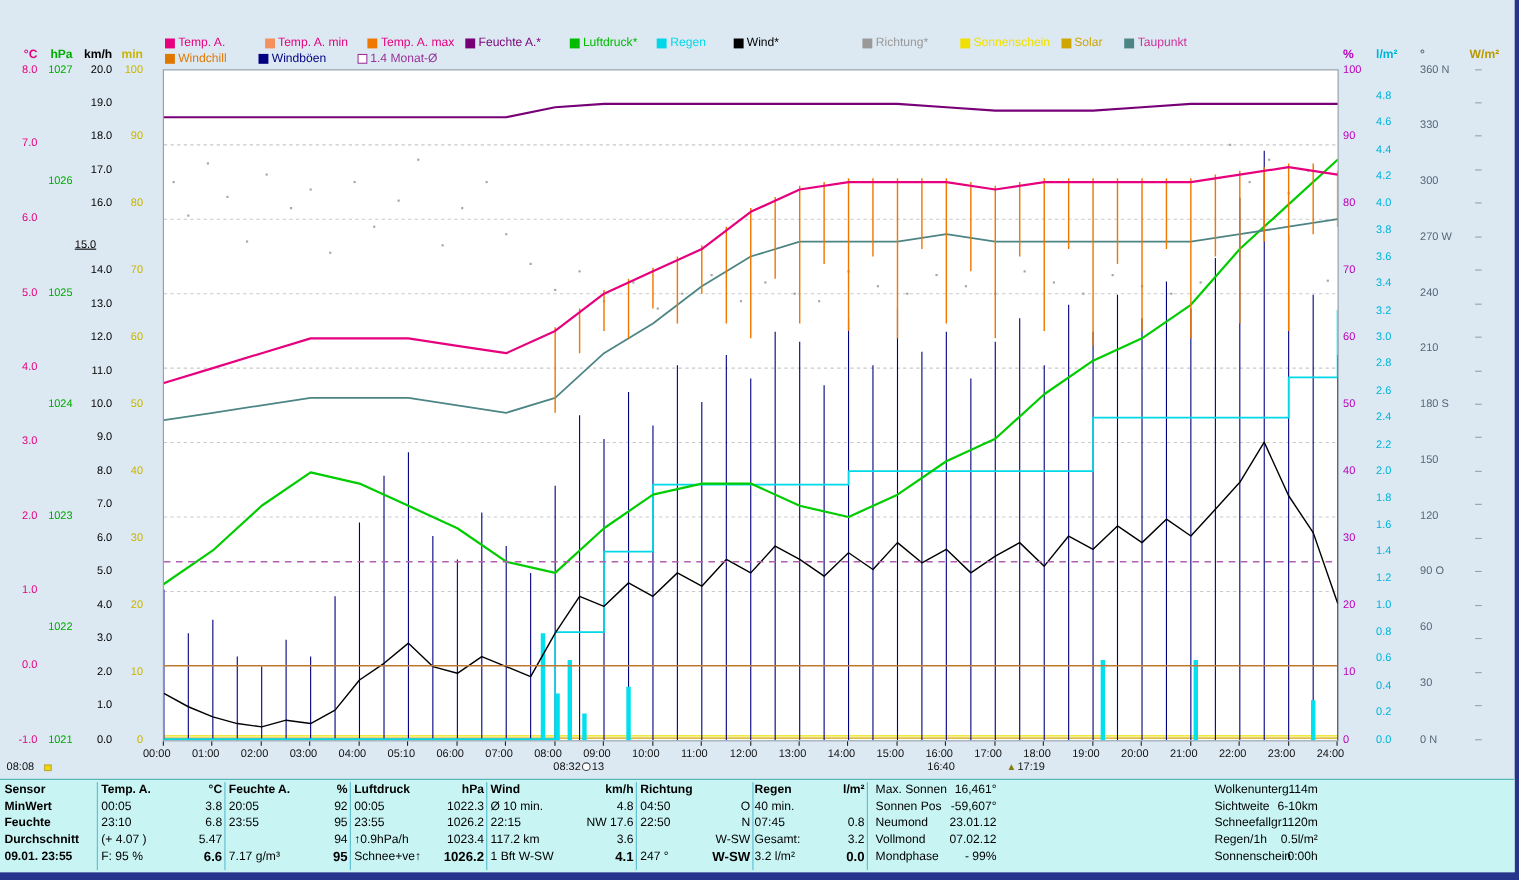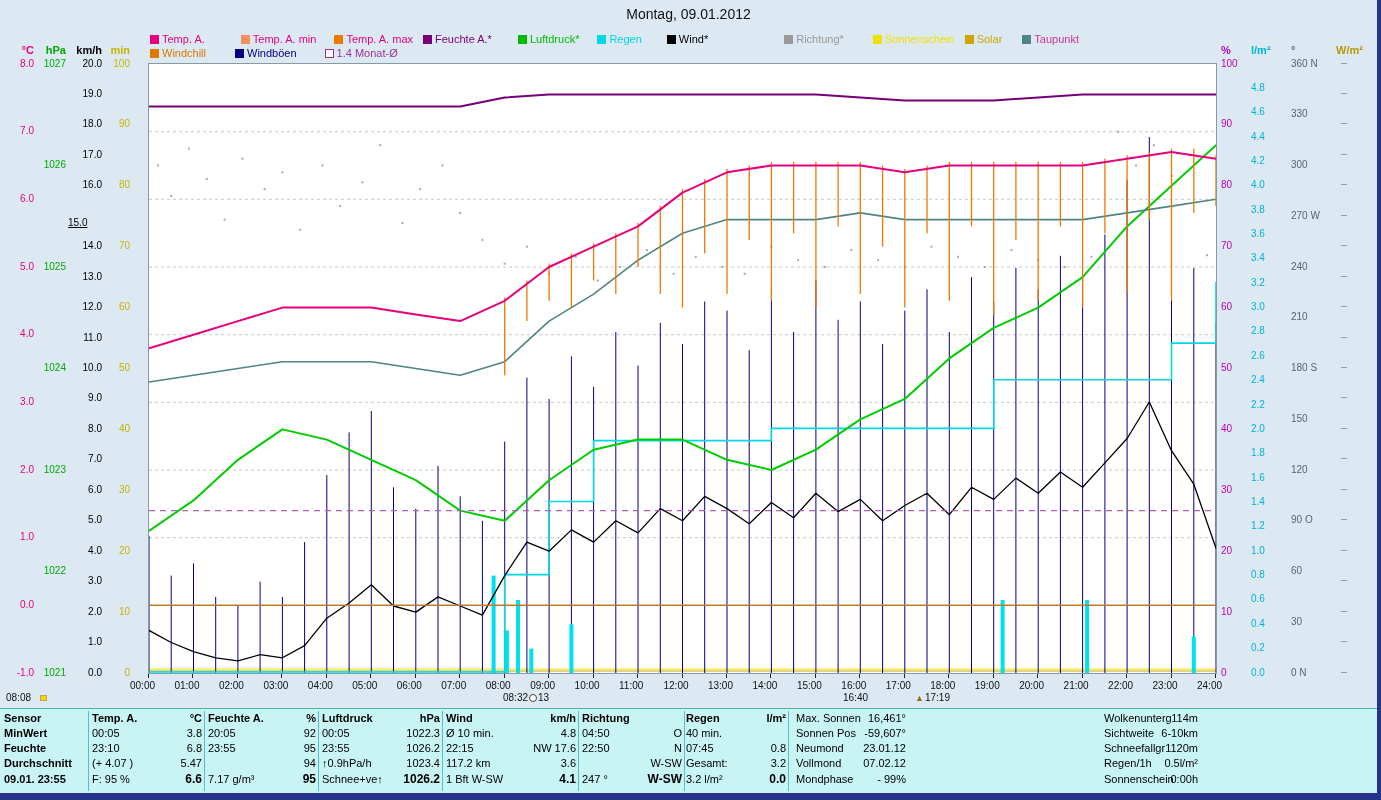--- a/index.html
+++ b/index.html
@@ -28,21 +28,20 @@
   .tl,.tv{white-space:nowrap;}
   .b{font-weight:bold;}
   .big{font-size:12px;}
   .tsep{position:absolute;top:2px;width:1px;height:80px;background:#58bcd0;}
   .info-label,.info-value{position:absolute;font-size:11px;line-height:13px;white-space:nowrap;color:#000;}
 </style>
 </head>
 <body>
 
 <div id="page">
-  <div class="title">Montag, 09.01.2012</div>
   <div id="legend-row-1" class="legend-row">
       <span class="lg-item" style="margin-right: 36px;">
         <span class="sw" style="background: rgb(230, 0, 126);"></span>
         <span style="color: rgb(230, 0, 126);">Temp. A.</span>
       </span>
       <span class="lg-item" style="margin-right: 18px;">
         <span class="sw" style="background: rgb(245, 145, 95);"></span>
         <span style="color: rgb(230, 0, 126);">Temp. A. min</span>
       </span>
       <span class="lg-item" style="margin-right: 10px;">
@@ -555,21 +554,21 @@
     <div class="x-tick" style="left: 130px; top: 680px;">00:00</div>
     <div class="x-tickmark" style="left: 192.458px; top: 674px;"></div>
     <div class="x-tick" style="left: 174.458px; top: 680px;">01:00</div>
     <div class="x-tickmark" style="left: 236.917px; top: 674px;"></div>
     <div class="x-tick" style="left: 218.917px; top: 680px;">02:00</div>
     <div class="x-tickmark" style="left: 281.375px; top: 674px;"></div>
     <div class="x-tick" style="left: 263.375px; top: 680px;">03:00</div>
     <div class="x-tickmark" style="left: 325.833px; top: 674px;"></div>
     <div class="x-tick" style="left: 307.833px; top: 680px;">04:00</div>
     <div class="x-tickmark" style="left: 370.292px; top: 674px;"></div>
-    <div class="x-tick" style="left: 352.292px; top: 680px;">05:00</div>
+    <div class="x-tick" style="left: 352.292px; top: 680px;">05:10</div>
     <div class="x-tickmark" style="left: 414.75px; top: 674px;"></div>
     <div class="x-tick" style="left: 396.75px; top: 680px;">06:00</div>
     <div class="x-tickmark" style="left: 459.208px; top: 674px;"></div>
     <div class="x-tick" style="left: 441.208px; top: 680px;">07:00</div>
     <div class="x-tickmark" style="left: 503.667px; top: 674px;"></div>
     <div class="x-tick" style="left: 485.667px; top: 680px;">08:00</div>
     <div class="x-tickmark" style="left: 548.125px; top: 674px;"></div>
     <div class="x-tick" style="left: 530.125px; top: 680px;">09:00</div>
     <div class="x-tickmark" style="left: 592.583px; top: 674px;"></div>
     <div class="x-tick" style="left: 574.583px; top: 680px;">10:00</div>

